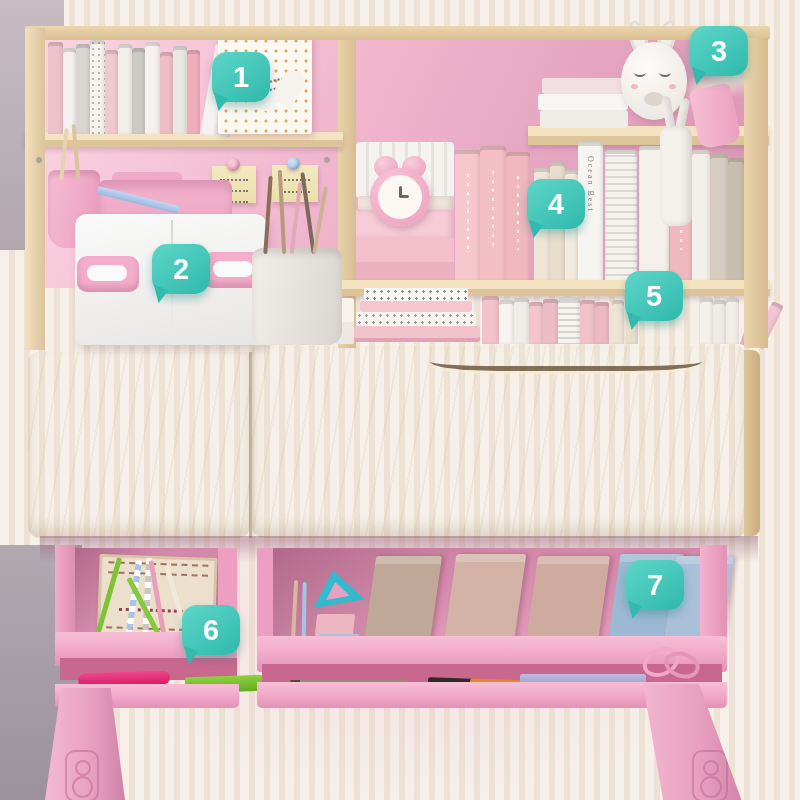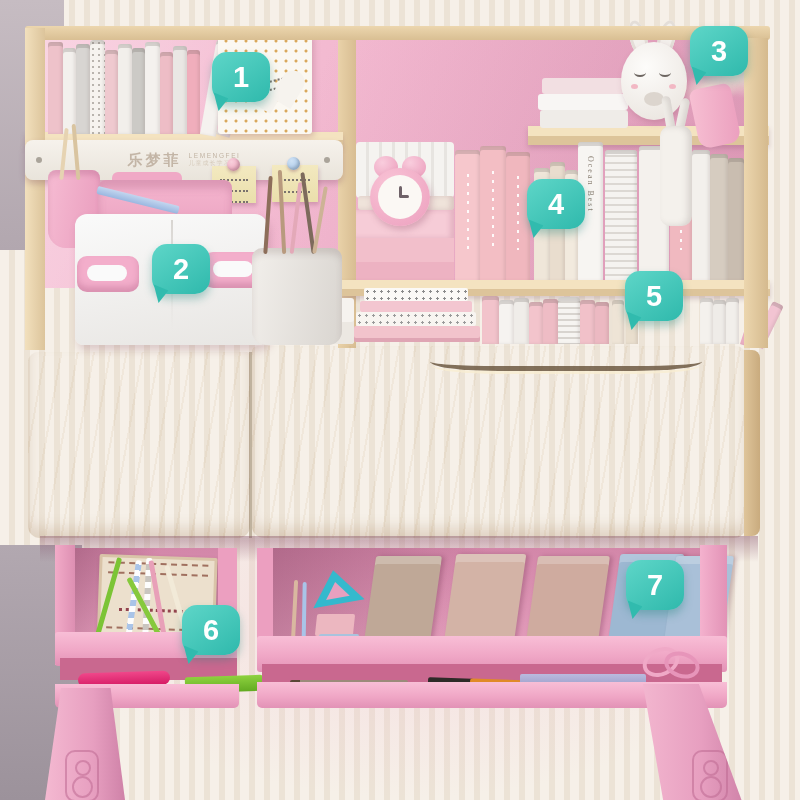--- a/index.html
+++ b/index.html
@@ -229,27 +229,20 @@
   <div class="sp" style="left:700px;top:298px;width:13px;height:46px;background:#f4f1ed;"></div>
   <div class="sp" style="left:713px;top:300px;width:13px;height:44px;background:#efece8;"></div>
   <div class="sp" style="left:726px;top:298px;width:13px;height:46px;background:#f2efeb;"></div>
   <div class="sp lean" style="left:740px;top:292px;width:13px;height:52px;background:#e9aec2;transform:rotate(18deg);"></div>
   <div class="sp lean" style="left:752px;top:296px;width:12px;height:48px;background:#f2c4d2;transform:rotate(26deg);"></div>
 
   <div class="abs top-board"></div>
   <div class="abs side-l"></div>
   <div class="abs side-r"></div>
 
-  <div class="abs rail">
-    <span class="brand-cn">乐梦菲</span>
-    <span class="brand-col">
-      <span class="brand-en">LEMENGFEI</span>
-      <span class="brand-tag">儿童成长学习桌</span>
-    </span>
-  </div>
   <div class="abs screw s1"></div>
   <div class="abs screw s2"></div>
 
   <div class="abs note" style="left:212px;top:166px;">
     <div class="scribble" style="margin:7px 8px 0;"></div>
     <div class="scribble" style="margin:3px 8px 0;"></div>
     <div class="scribble" style="margin:3px 8px 0;"></div>
   </div>
   <div class="abs note" style="left:272px;top:165px;width:46px;">
     <div class="scribble" style="margin:8px 8px 0;"></div>

